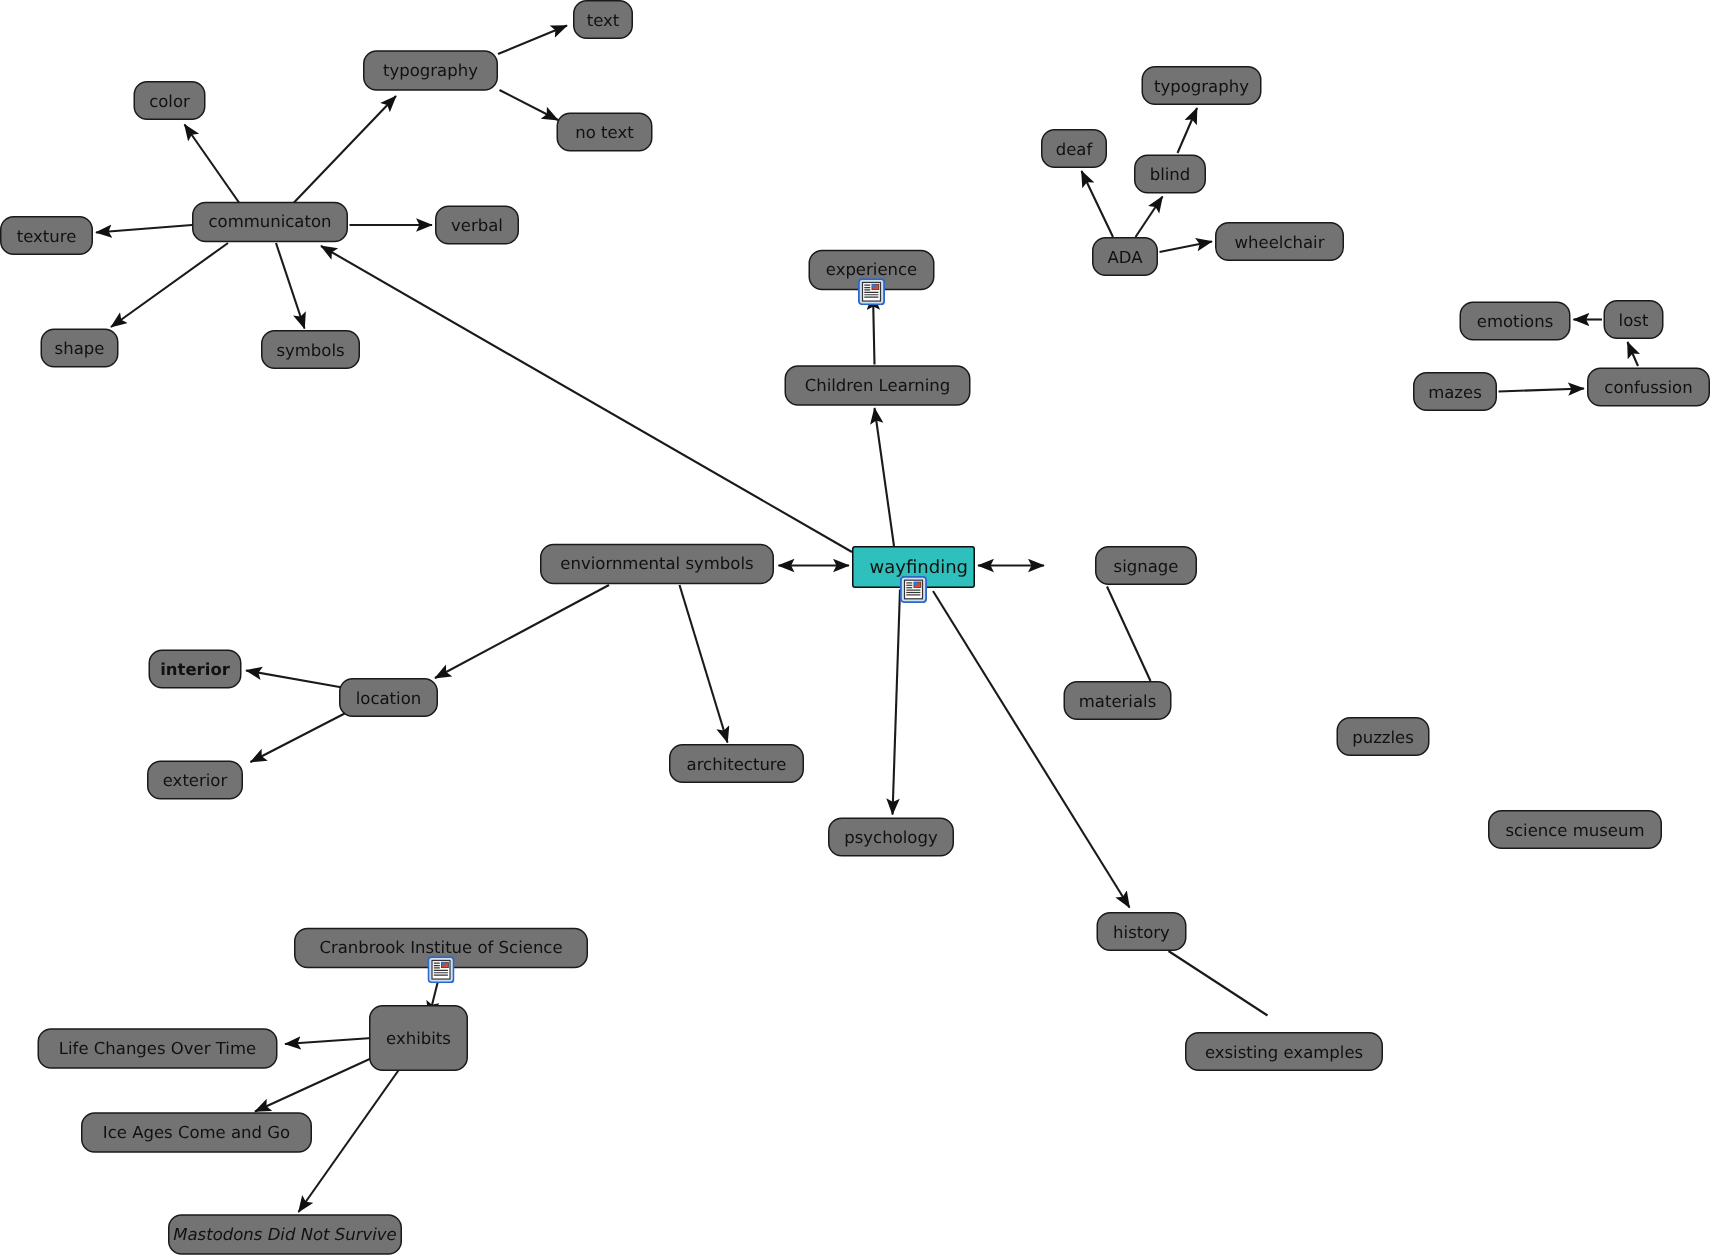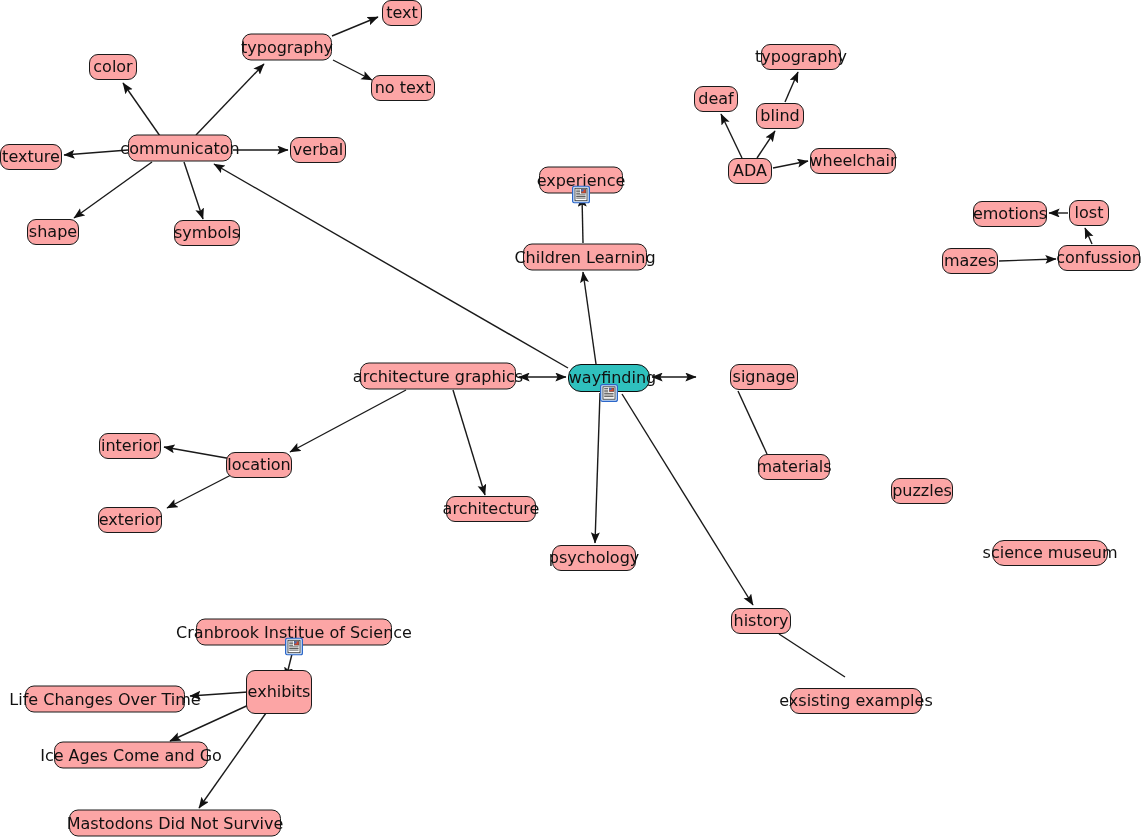--- a/index.html
+++ b/index.html
@@ -25,38 +25,38 @@
     width: 1142px;
     height: 838px;
     pointer-events: none;
   }
   .node {
     position: absolute;
     box-sizing: border-box;
     display: flex;
     align-items: center;
     justify-content: center;
-    background: #fca5a5;
+    background: #737373;
     border: 1.4px solid #1a1a1a;
     border-radius: 9px;
     color: #111111;
-    font-size: 16px;
+    font-size: 11px;
     line-height: 1;
     white-space: nowrap;
     padding: 0 9px;
     height: 26px;
     transform: translate(-50%, -50%);
     font-family: "DejaVu Sans", sans-serif;
   }
   .node.root {
     background: #2fc0bd;
     border-color: #0d0d0d;
     border-width: 1.6px;
-    border-radius: 13px;
-    font-size: 16px;
+    border-radius: 2px;
+    font-size: 12px;
     padding-left: 16px;
   }
   .note-icon {
     position: absolute;
     left: 50%;
     bottom: -11px;
     transform: translateX(-50%);
     width: 18px;
     height: 18px;
     display: block;
@@ -182,21 +182,21 @@
             <line x1="4.2" y1="9.4" x2="13.6" y2="9.4"></line>
             <line x1="4.2" y1="11.0" x2="13.6" y2="11.0"></line>
             <line x1="4.2" y1="12.6" x2="13.6" y2="12.6"></line>
           </g>
         </svg>
       </div>
       <div class="node" style="left: 585px; top: 257px; width: 124px; height: 27px;">
         <span class="node-label">Children Learning</span>
       </div>
       <div class="node" style="left: 438px; top: 376px; width: 156px; height: 27px;">
-        <span class="node-label">architecture graphics</span>
+        <span class="node-label">enviornmental symbols</span>
       </div>
       <div class="node root" style="left: 609px; top: 378px; width: 82px; height: 28px;">
         <span class="node-label">wayfinding</span>
         <svg class="note-icon" viewBox="0 0 18 18">
           <rect x="0.6" y="0.6" width="16.8" height="16.8" rx="2" ry="2" fill="#cfe0f5" stroke="#2b66c9" stroke-width="1.2"></rect>
           <rect x="3" y="2.8" width="12" height="12.4" fill="#ffffff" stroke="#333333" stroke-width="0.8"></rect>
           <rect x="9.3" y="4" width="4.6" height="3.6" fill="#d4492f" stroke="#333333" stroke-width="0.5"></rect>
           <rect x="9.3" y="4" width="2.2" height="2.0" fill="#3b6fc4"></rect>
           <g stroke="#333333" stroke-width="0.8">
             <line x1="4.2" y1="4.6" x2="8.2" y2="4.6"></line>
@@ -204,42 +204,42 @@
             <line x1="4.2" y1="7.8" x2="8.2" y2="7.8"></line>
             <line x1="4.2" y1="9.4" x2="13.6" y2="9.4"></line>
             <line x1="4.2" y1="11.0" x2="13.6" y2="11.0"></line>
             <line x1="4.2" y1="12.6" x2="13.6" y2="12.6"></line>
           </g>
         </svg>
       </div>
       <div class="node" style="left: 732px; top: 377px; width: 68px; height: 26px; margin-left: 32px;">
         <span class="node-label">signage</span>
       </div>
-      <div class="node" style="left: 794px; top: 467px; width: 72px; height: 26px;">
+      <div class="node" style="left: 745px; top: 467px; width: 72px; height: 26px;">
         <span class="node-label">materials</span>
       </div>
-      <div class="node" style="left: 130px; top: 446px; width: 62px; height: 26px;">
+      <div class="node" style="left: 130px; top: 446px; width: 62px; height: 26px; font-weight: bold;">
         <span class="node-label">interior</span>
       </div>
       <div class="node" style="left: 259px; top: 465px; width: 66px; height: 26px;">
         <span class="node-label">location</span>
       </div>
       <div class="node" style="left: 130px; top: 520px; width: 64px; height: 26px;">
         <span class="node-label">exterior</span>
       </div>
       <div class="node" style="left: 491px; top: 509px; width: 90px; height: 26px;">
         <span class="node-label">architecture</span>
       </div>
       <div class="node" style="left: 594px; top: 558px; width: 84px; height: 26px;">
         <span class="node-label">psychology</span>
       </div>
       <div class="node" style="left: 922px; top: 491px; width: 62px; height: 26px;">
         <span class="node-label">puzzles</span>
       </div>
-      <div class="node" style="left: 1050px; top: 553px; width: 116px; height: 26px; border-radius: 12px;">
+      <div class="node" style="left: 1050px; top: 553px; width: 116px; height: 26px;">
         <span class="node-label">science museum</span>
       </div>
       <div class="node" style="left: 761px; top: 621px; width: 60px; height: 26px;">
         <span class="node-label">history</span>
       </div>
       <div class="node" style="left: 856px; top: 689px; width: 132px; height: 26px; margin-top: 12px;">
         <span class="node-label">exsisting examples</span>
       </div>
       <div class="node" style="left: 294px; top: 632px; width: 196px; height: 27px;">
         <span class="node-label">Cranbrook Institue of Science</span>
@@ -260,17 +260,17 @@
       </div>
       <div class="node" style="left: 279px; top: 692px; width: 66px; height: 44px;">
         <span class="node-label">exhibits</span>
       </div>
       <div class="node" style="left: 105px; top: 699px; width: 160px; height: 27px;">
         <span class="node-label">Life Changes Over Time</span>
       </div>
       <div class="node" style="left: 131px; top: 755px; width: 154px; height: 27px;">
         <span class="node-label">Ice Ages Come and Go</span>
       </div>
-      <div class="node" style="left: 175px; top: 823px; width: 212px; height: 27px;">
+      <div class="node" style="left: 190px; top: 823px; width: 156px; height: 27px; font-style: italic;">
         <span class="node-label">Mastodons Did Not Survive</span>
       </div>
     </div>
 </div>
 
 </body></html>

